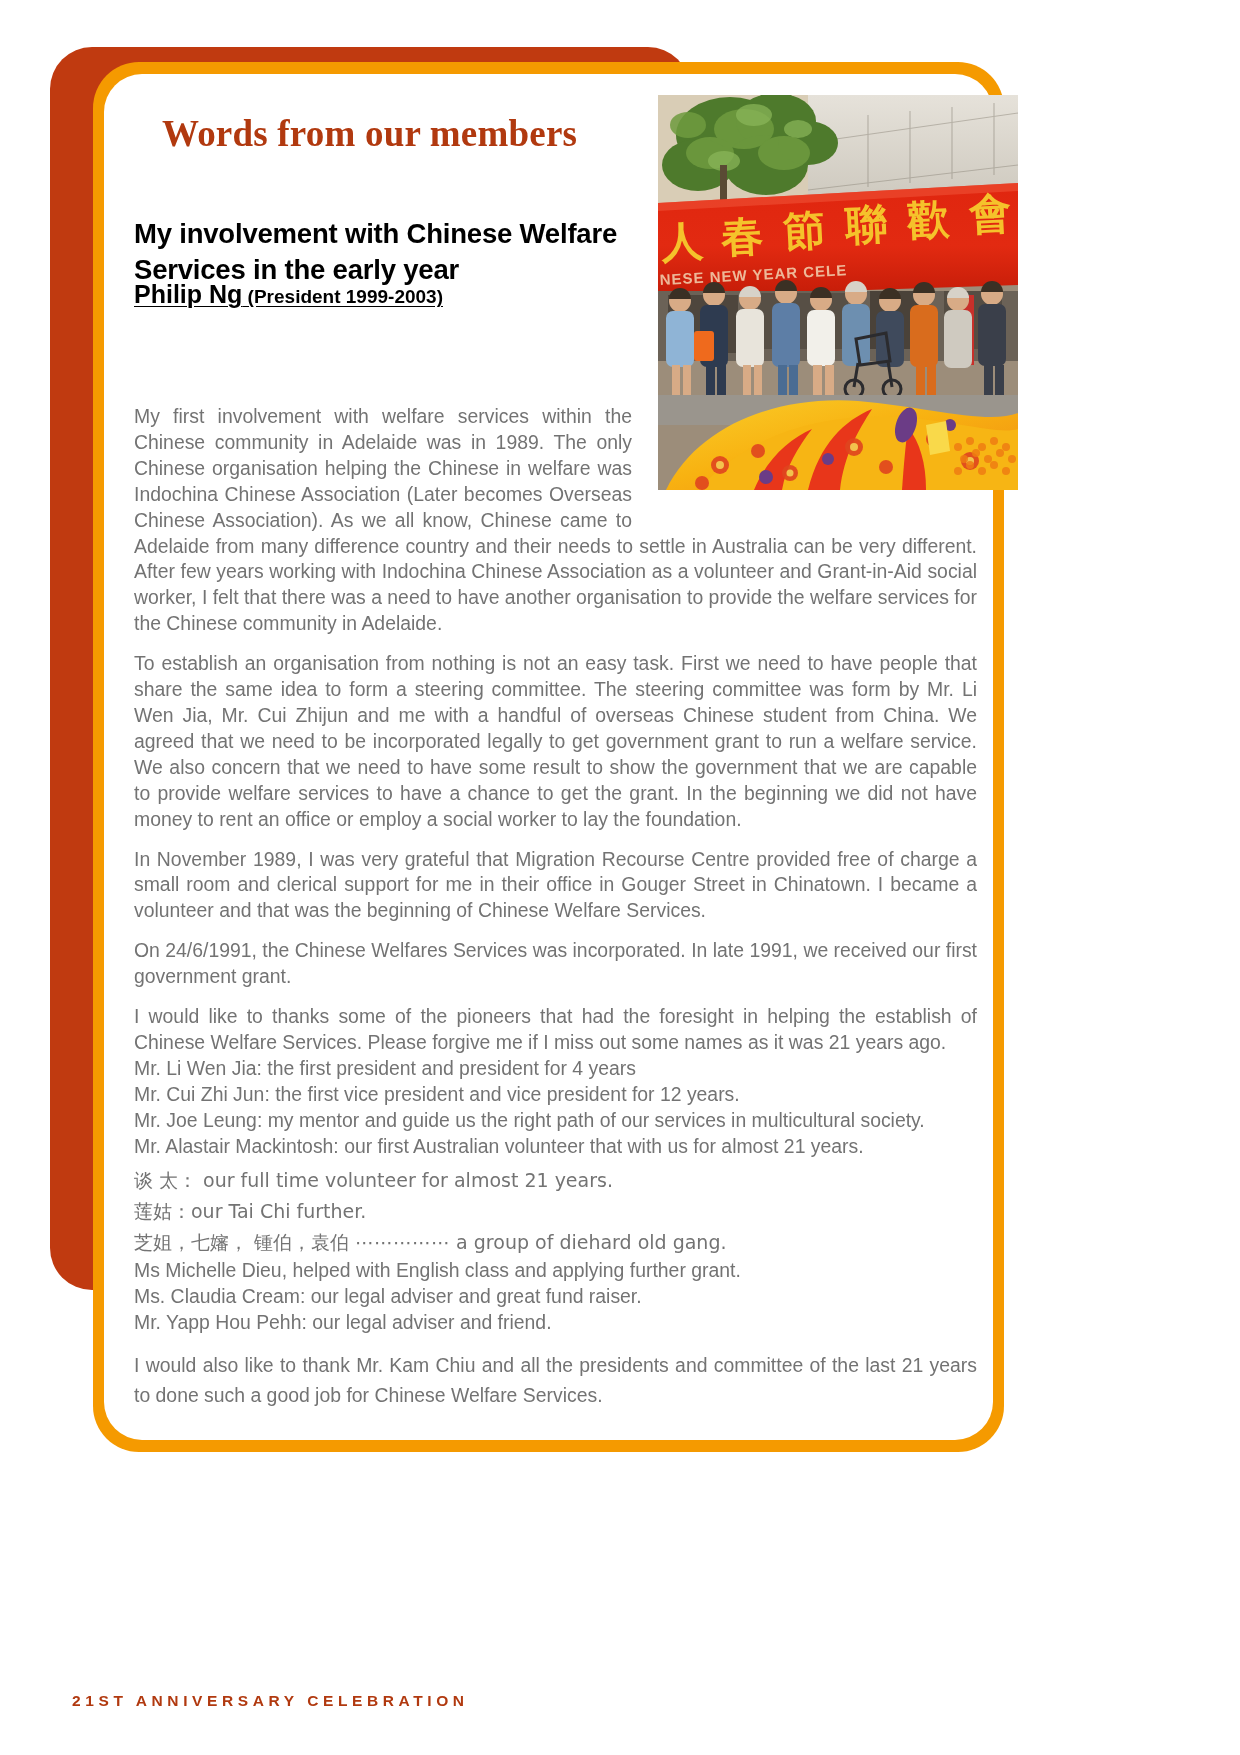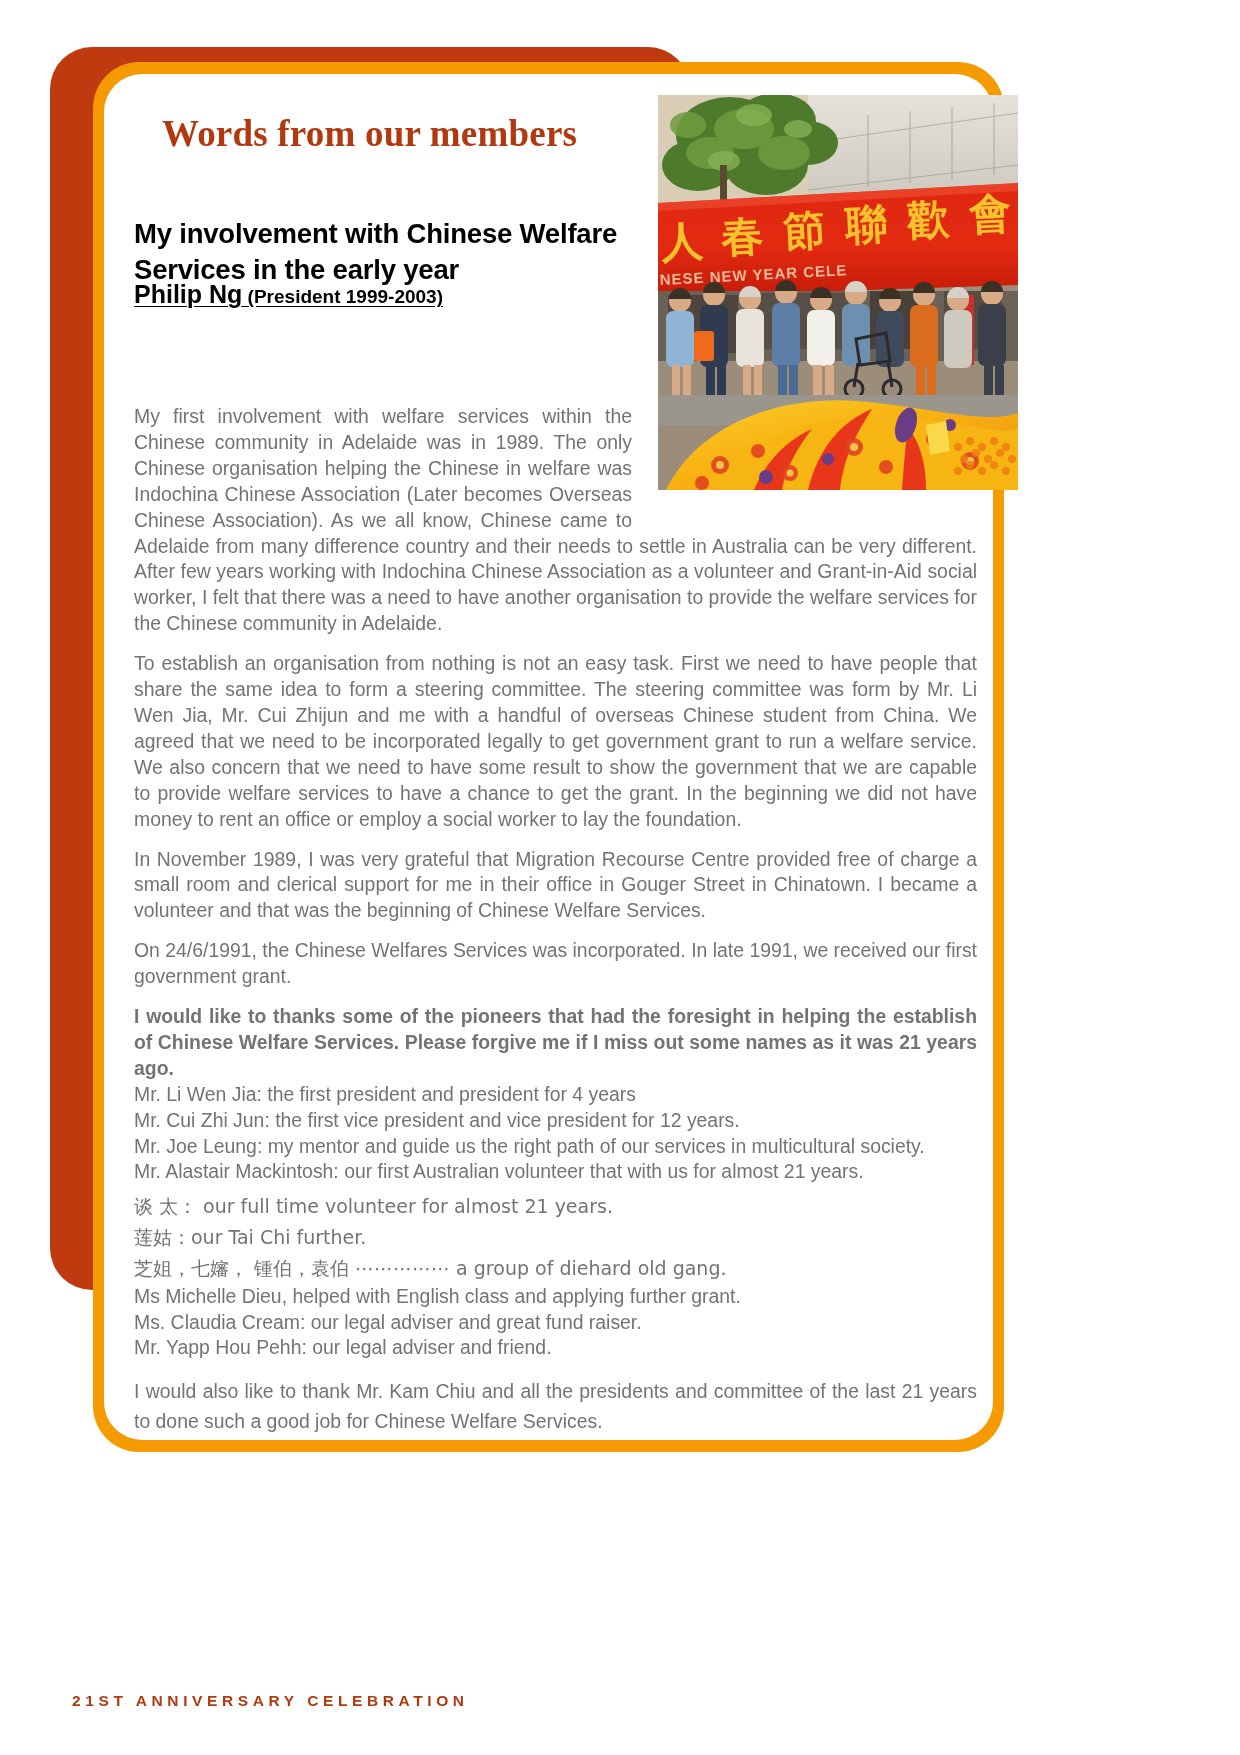--- a/index.html
+++ b/index.html
@@ -125,21 +125,21 @@
     line-height: 1.335;
     color: #737373;
     text-align: justify;
     text-justify: inter-word;
     margin-top: 40px;
   }
   #body-text p {
     margin: 0 0 14px 0;
   }
   #body-text p.last { margin-bottom: 0; }
-  #body-text p.nogap { margin-bottom: 0; font-weight: bold; }
+  #body-text p.nogap { margin-bottom: 0; }
   #body-text p.tight { margin: 0; text-align: left; }
   #body-text p.cjk {
     margin: 0;
     text-align: left;
     line-height: 1.62;
   }
   .wrap-indent::before {
     content: "";
     display: block;
     float: right;

